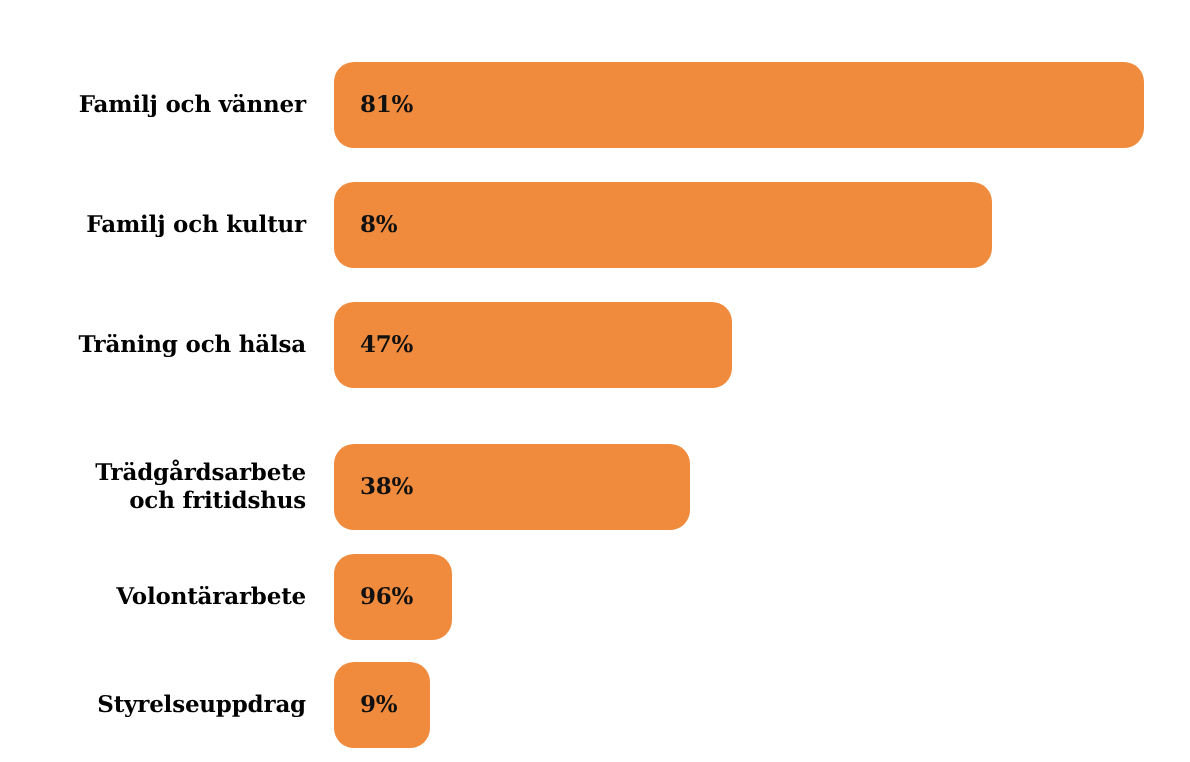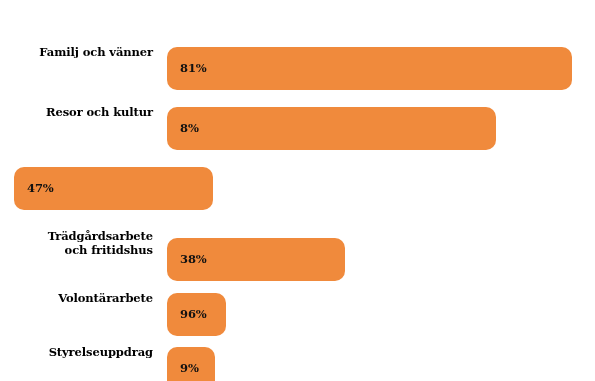--- a/index.html
+++ b/index.html
@@ -50,21 +50,20 @@
   .bar {
     position: absolute;
     left: 0;
     top: 0;
     height: 43px;
     background: #f08a3c;
     border-radius: 10px;
     box-sizing: border-box;
     display: flex;
     align-items: center;
-    margin-top: 16px;
   }
   .bar-value {
     font-family: "DejaVu Serif", "Liberation Serif", serif;
     font-weight: bold;
     font-size: 11.5px;
     color: #111111;
     margin-left: 13px;
     white-space: nowrap;
     letter-spacing: -0.1px;
   }
@@ -77,29 +76,30 @@
   <div class="bar-row" style="top:27px">
     <div class="cat-label">Familj och vänner</div>
     <div class="bar-track">
       <div class="bar" style="width:405px">
         <span class="bar-value">81%</span>
       </div>
     </div>
   </div>
 
   <div class="bar-row" style="top:87px">
-    <div class="cat-label">Resor och kultur</div>
+    <div class="cat-label">Familj och kultur</div>
     <div class="bar-track">
       <div class="bar" style="width:329px">
         <span class="bar-value">8%</span>
       </div>
     </div>
   </div>
 
   <div class="bar-row" style="top:147px">
+    <div class="cat-label">Träning och hälsa</div>
     <div class="bar-track">
       <div class="bar" style="width:199px">
         <span class="bar-value">47%</span>
       </div>
     </div>
   </div>
 
   <div class="bar-row" style="top:218px">
     <div class="cat-label">Trädgårdsarbete
 och fritidshus</div>

